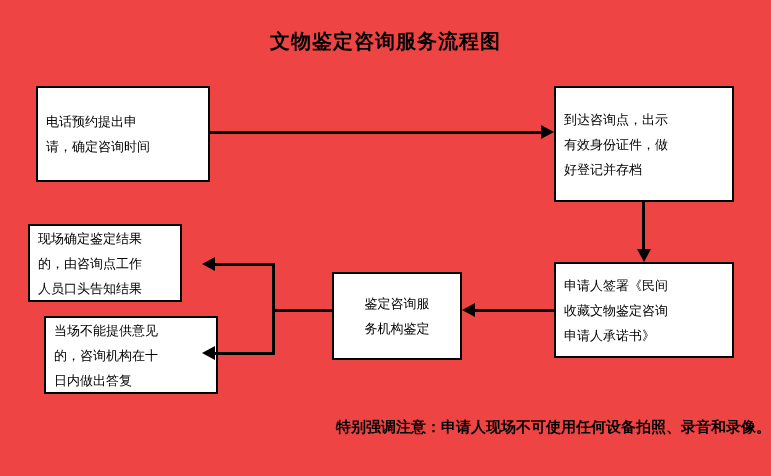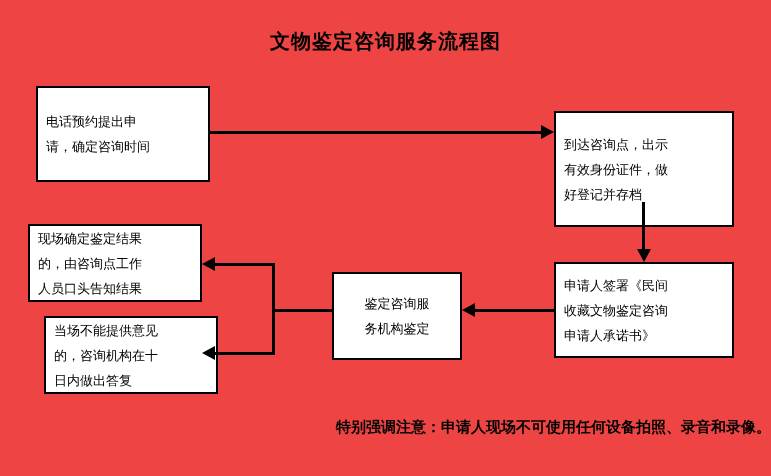--- a/index.html
+++ b/index.html
@@ -43,24 +43,24 @@
     box-sizing: border-box;
     font-size: 13px;
     line-height: 25px;
     white-space: pre-line;
     text-align: left;
   }
   .node.center .txt {
     text-align: center;
   }
   #n-phone   { left: 36px;  top: 86px;  width: 174px; height: 96px; }
-  #n-arrive  { left: 554px; top: 86px;  width: 180px; height: 116px; margin-top: 25px; }
+  #n-arrive  { left: 554px; top: 86px;  width: 180px; height: 116px; }
   #n-sign    { left: 554px; top: 262px; width: 180px; height: 96px; }
   #n-inst    { left: 332px; top: 272px; width: 130px; height: 88px; }
-  #n-onsite  { left: 28px;  top: 224px; width: 174px; height: 78px; }
+  #n-onsite  { left: 28px;  top: 224px; width: 154px; height: 78px; }
   #n-later   { left: 28px;  top: 316px; width: 174px; height: 78px; margin-left: 16px; }
 
   .line {
     position: absolute;
     background: #000000;
   }
   .hline { height: 3px; }
   .vline { width: 3px; }
 
   .arrow {

